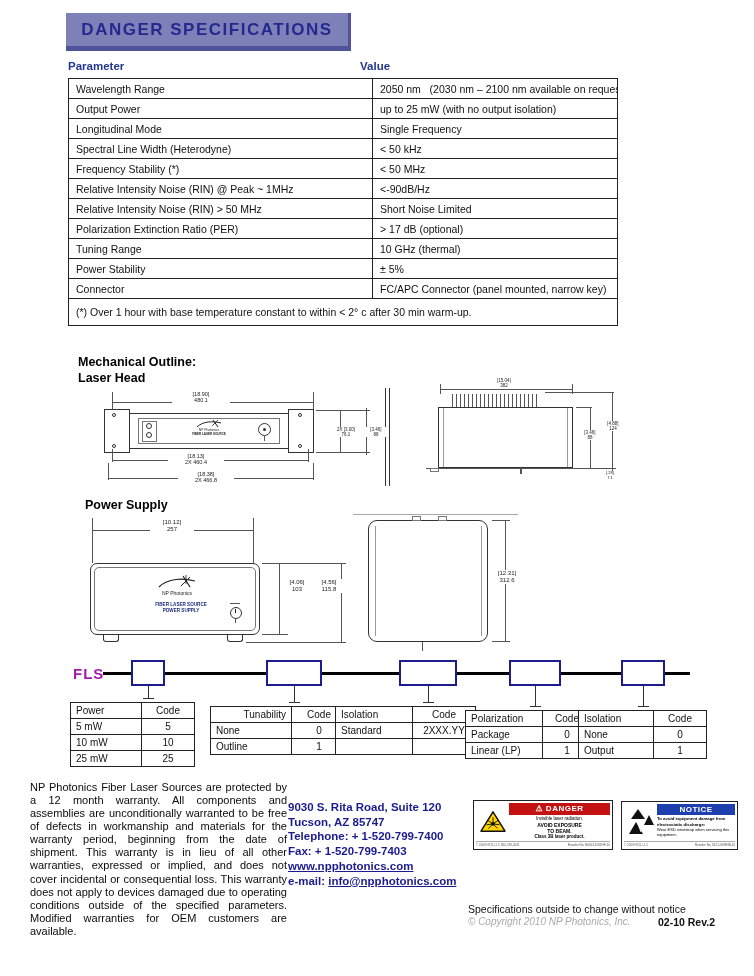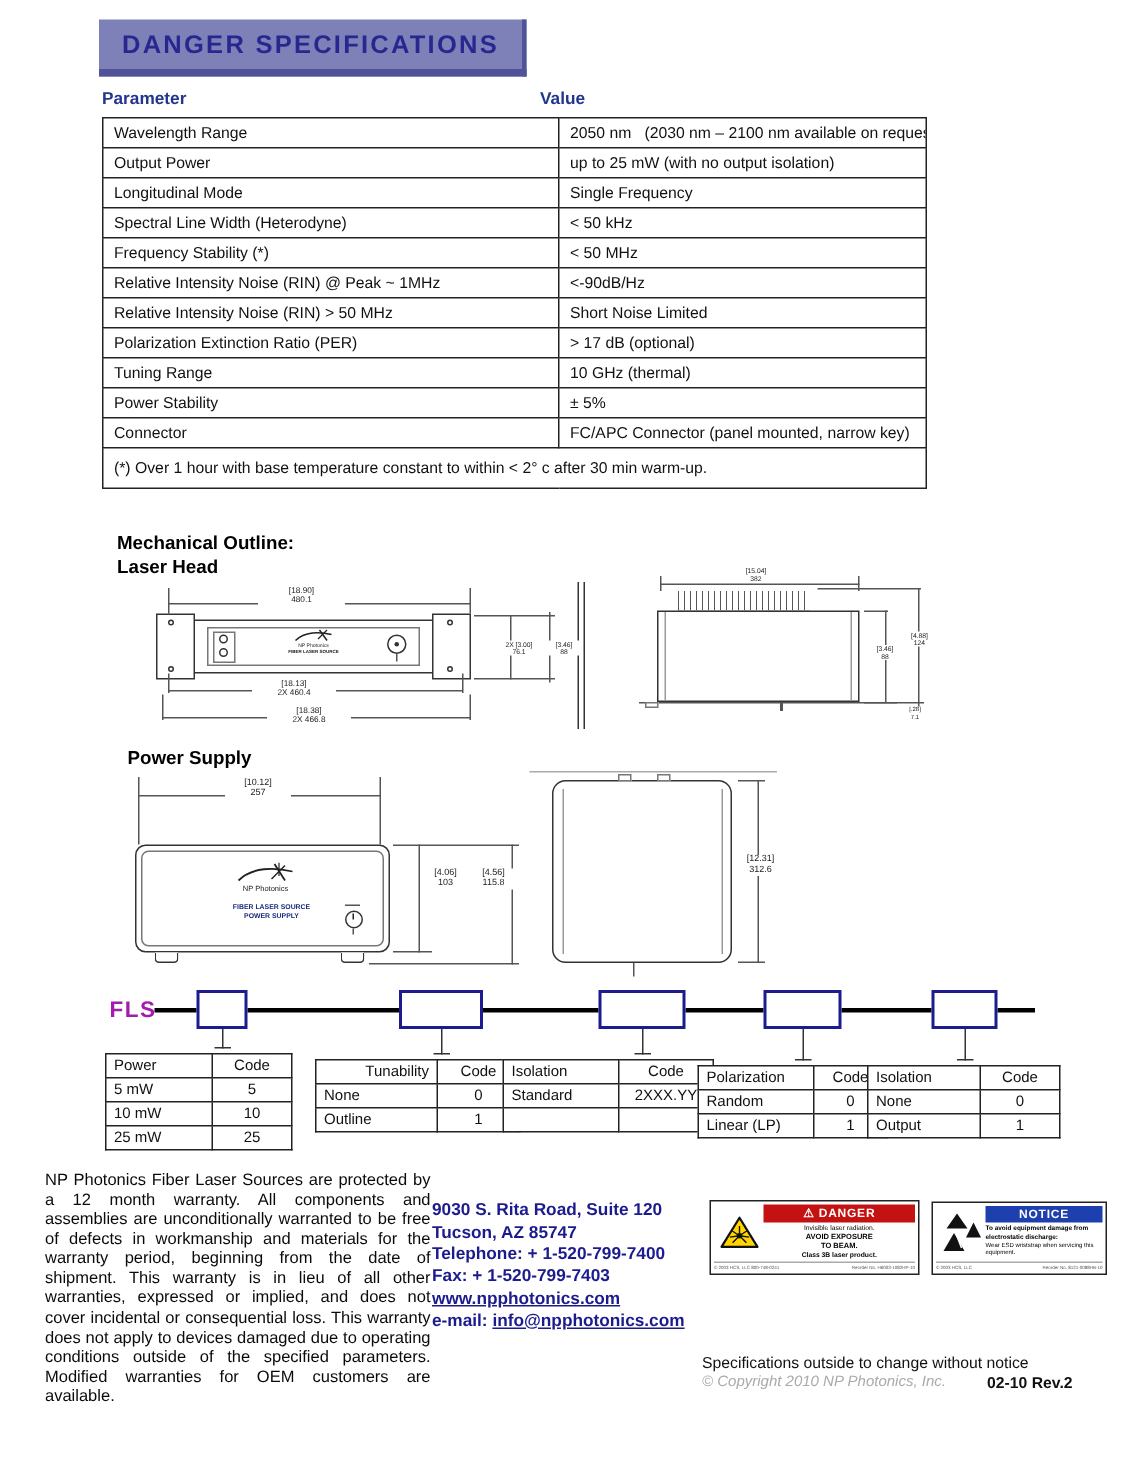--- a/index.html
+++ b/index.html
@@ -352,21 +352,21 @@
   </tbody>
     </table>
 
   <table class="code" style="left:465px;top:710px;">
     <tbody>
         <tr>
           <td style="width:66px;">Polarization</td>
           <td class="num" style="width:38px;">Code</td>
         </tr>
     <tr>
-          <td>Random</td>
+          <td>Package</td>
           <td class="num">0</td>
         </tr>
     <tr>
           <td>Linear (LP)</td>
           <td class="num">1</td>
         </tr>
   </tbody>
     </table>
 
   <table class="code" style="left:578px;top:710px;">

